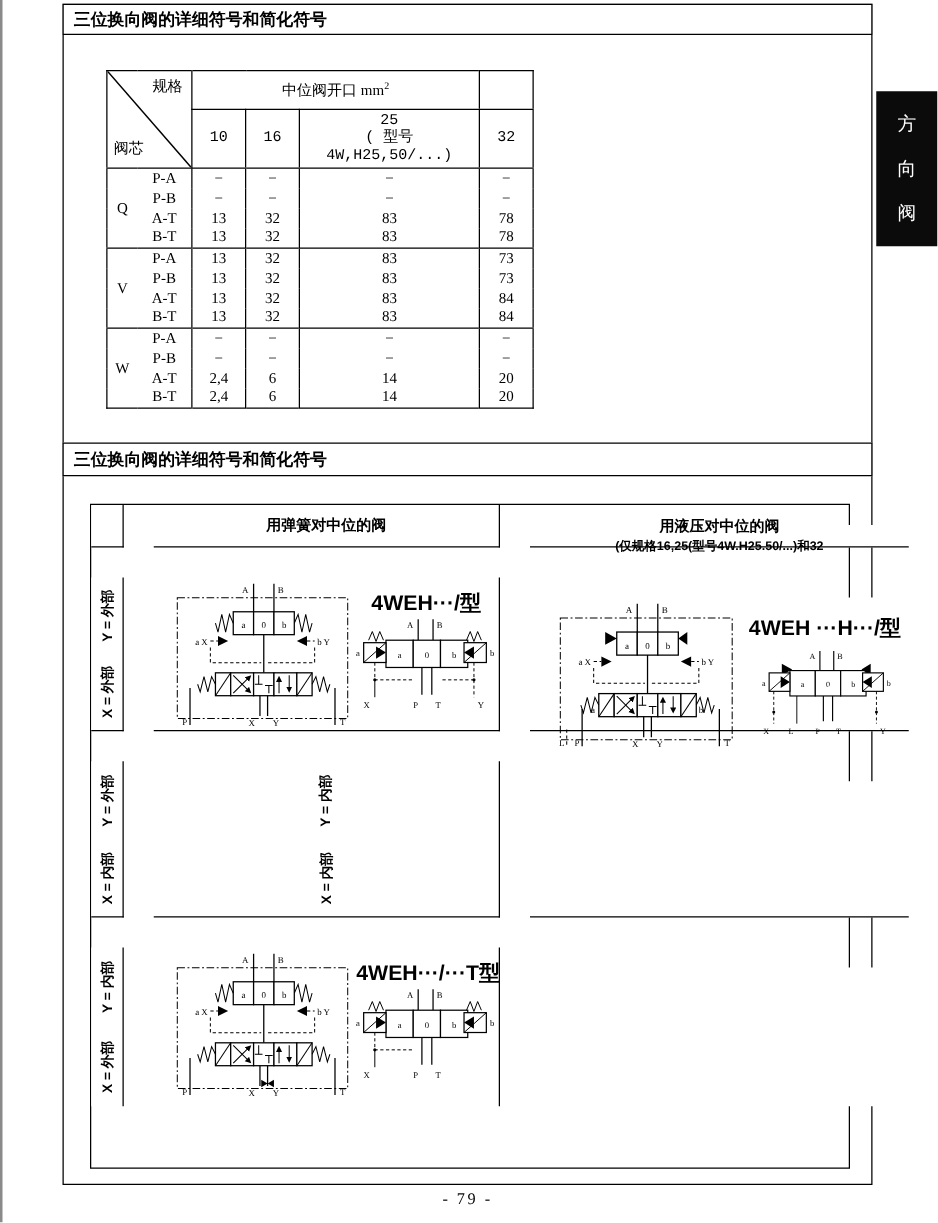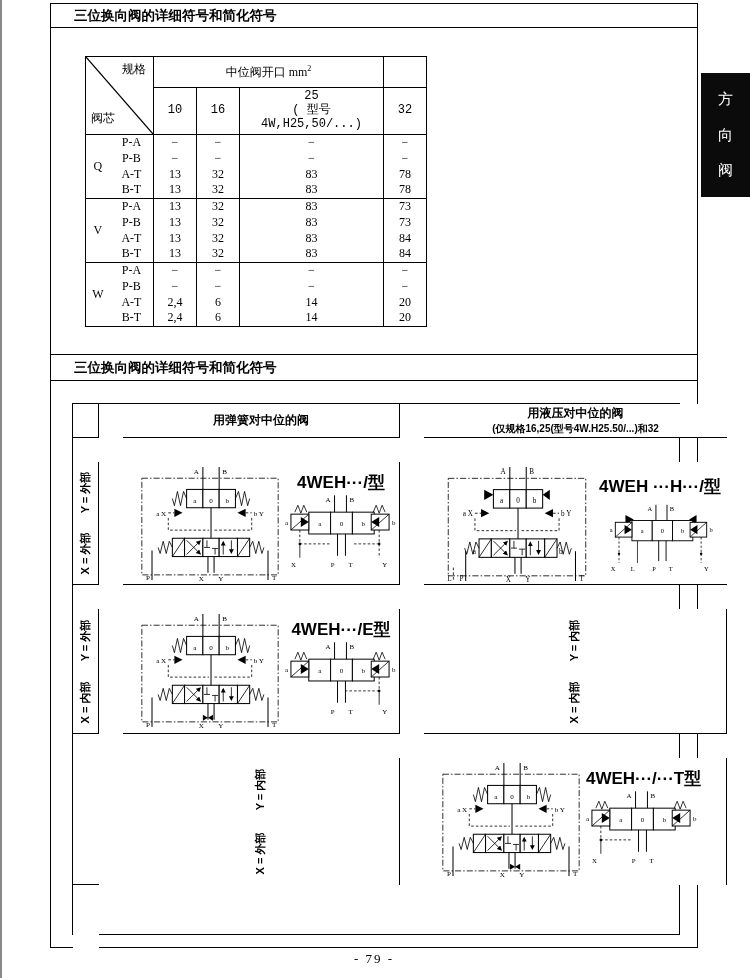--- a/index.html
+++ b/index.html
@@ -3,21 +3,21 @@
 <meta charset="utf-8">
 <style>
   html,body{margin:0;padding:0;}
   body{width:750px;height:978px;position:relative;background:#fff;
        font-family:"Liberation Serif","DejaVu Serif",serif;color:#000;overflow:hidden;}
   .edge-left{position:absolute;left:0;top:0;width:2px;height:978px;background:#8a8a8a;}
   
   .outer-frame{position:absolute;left:50px;top:3px;width:648px;height:945px;border:1.5px solid #000;box-sizing:border-box;}
   .title-bar{position:absolute;left:50px;width:648px;box-sizing:border-box;
              font-family:"Liberation Sans","DejaVu Sans",sans-serif;font-weight:bold;font-size:13.5px;
-             display:flex;align-items:center;padding-left:23px;background:#fff;}
+             display:flex;align-items:center;padding-left:8px;background:#fff;}
   .title-1{top:3px;height:25px;border:1.5px solid #000;border-bottom:1px solid #000;}
   .title-2{top:354px;height:27px;border-top:1px solid #000;border-bottom:1px solid #000;
            border-left:1.5px solid #000;border-right:1.5px solid #000;}
   
   table.spec{position:absolute;left:85px;top:56px;border-collapse:collapse;table-layout:fixed;
              font-size:12px;}
   table.spec td,table.spec th{border-left:1px solid #000;padding:0;text-align:center;font-weight:normal;
              vertical-align:middle;line-height:1.15;}
   table.spec{border:1.5px solid #000;}
   table.spec .nol{border-left:none;}
@@ -28,21 +28,21 @@
   .corner svg{position:absolute;left:0;top:0;width:100%;height:100%;}
   .corner .tr{position:absolute;right:7px;top:6px;}
   .corner .bl{position:absolute;left:5px;bottom:8px;}
   sup{font-size:8px;}
   
   .diagram-frame{position:absolute;left:72px;top:403px;width:606px;height:530px;border:1px solid #000;
                  box-sizing:content-box;display:grid;
                  grid-template-columns:26px 277px 303px;
                  grid-template-rows:34px 123px 125px 127px 121px;gap:24px;}
   .dg{box-sizing:border-box;border-right:1px solid #000;border-bottom:1px solid #000;position:relative;background:#fff;}
-  .dg.lastcol{border-right:none;}
+  .dg.lastcol{border-right:none;margin-top:16px;}
   .dg.lastrow{border-bottom:none;}
   .dg-hdr{display:flex;flex-direction:column;align-items:center;justify-content:center;
           font-family:"Liberation Sans","DejaVu Sans",sans-serif;font-weight:bold;font-size:12px;}
   .dg-hdr .sub{font-size:10px;}
   .axis-cell{display:flex;flex-direction:column;}
   .axis-cell .half{flex:1;display:flex;align-items:center;justify-content:center;overflow:hidden;}
   .axis-cell .vtxt{transform:rotate(-90deg);white-space:nowrap;
         font-family:"Liberation Sans","DejaVu Sans",sans-serif;font-weight:bold;font-size:11px;}
   .model-label{position:absolute;font-family:"Liberation Sans","DejaVu Sans",sans-serif;
         font-weight:bold;font-size:17px;text-align:center;white-space:nowrap;}
@@ -423,35 +423,20 @@
   </div>
 
   <div class="dg axis-cell">
     <div class="half">
         <span class="vtxt">Y = 外部</span>
       </div>
     <div class="half">
         <span class="vtxt">X = 内部</span>
       </div>
   </div>
-  <div class="dg lcell">
-    <svg class="svg-detail" viewBox="0 0 150 115">
-      <use href="#sym-det-spring"></use>
-      <polygon points="68,101 73,104 68,107" class="fl"></polygon>
-        <polygon points="78,101 73,104 78,107" class="fl"></polygon>
-    </svg>
-    <div class="model-label">4WEH···/E型</div>
-    <svg class="svg-simple" viewBox="0 0 115 78">
-      <use href="#sym-simp-spring"></use>
-      <path d="M97,38 V52 H63" class="thin ds"></path>
-        <circle cx="97" cy="52" r="1.3" class="fl"></circle>
-      <line x1="97" y1="52" x2="97" y2="66" class="thin"></line>
-      <text x="100" y="75">Y</text>
-    </svg>
-  </div>
 
   <div class="dg axis-cell">
     <div class="half">
         <span class="vtxt">Y = 内部</span>
       </div>
     <div class="half">
         <span class="vtxt">X = 内部</span>
       </div>
   </div>
   <div class="dg rcell lastcol"></div>

